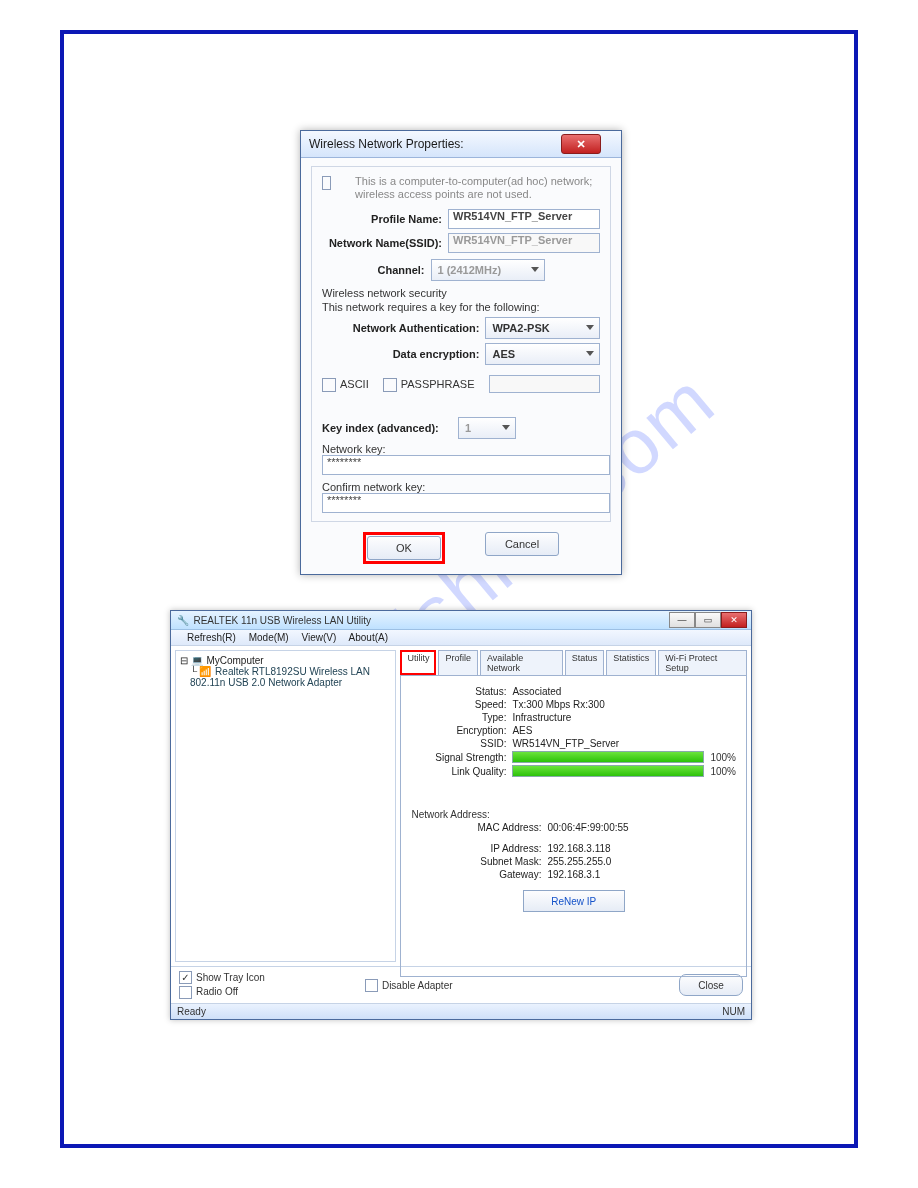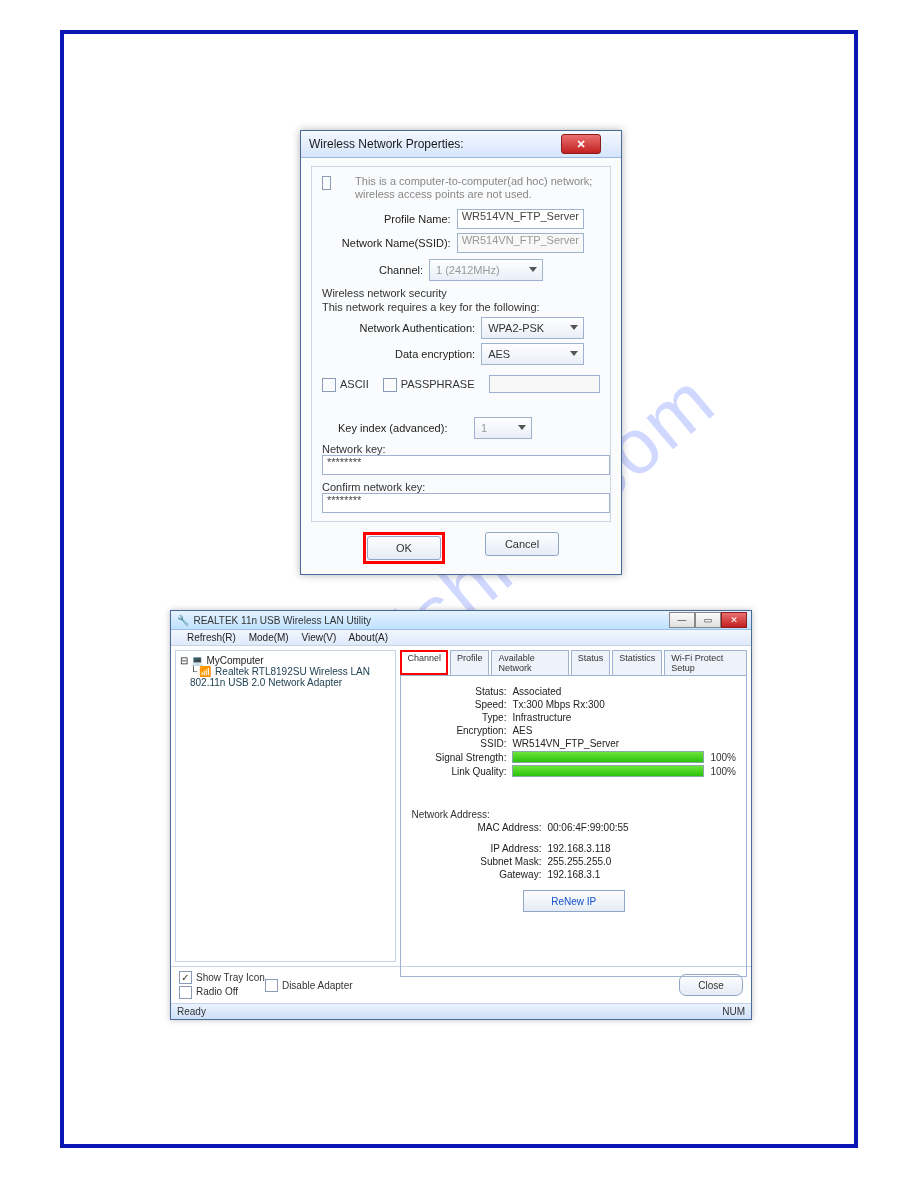--- a/index.html
+++ b/index.html
@@ -8,21 +8,21 @@
   .watermark { position:absolute; left:50%; top:50%; transform:translate(-50%,-50%) rotate(-40deg); font-size:78px; color:#6b82ff; opacity:.3; pointer-events:none; font-family:Arial,sans-serif; letter-spacing:2px;}
   
   .dlg1 { position:absolute; left:300px; top:130px; width:320px; background:#fff; border:1px solid #4b6a9c; box-shadow:0 0 8px rgba(0,0,0,.3);}
   .titlebar { height:26px; background:linear-gradient(#f4f8ff,#d5e5fb); display:flex; align-items:center; padding:0 20px 0 8px; border-bottom:1px solid #9cb5db;}
   .titlebar span { font-size:12px; color:#1a1a1a;}
   .closebtnred { margin-left:auto; width:38px; height:18px; background:linear-gradient(#e97070,#c22020); border:1px solid #8a1c1c; border-radius:3px; display:flex; align-items:center; justify-content:center; color:#fff; font-weight:bold; font-size:11px;}
   .dlgbody { padding:8px 10px 10px; background:#fafbfd;}
   .grp { border:1px solid #cfd7e5; padding:8px 10px; margin-bottom:6px;}
   .chkline { display:flex; align-items:flex-start; gap:24px; color:#888; margin-bottom:8px;}
   .chkbox { width:12px; height:12px; border:1px solid #8a9bb8; margin-top:1px;}
-  .fldrow { display:flex; align-items:center; margin:4px 16px;}
+  .fldrow { display:flex; align-items:center; margin:4px 0;font-weight:bold;}
   .fldrow .lbl { width:120px; text-align:right; padding-right:6px; color:#222;}
   .inp { flex:1; height:18px; border:1px solid #9fb2d0; background:#fff; padding:0 4px; color:#444;}
   .inp.dis { color:#999; background:#f8f8f8;}
   .sel { height:20px; border:1px solid #9fb2d0; background:linear-gradient(#fff,#e9eef7); padding:0 16px 0 6px; position:relative; display:inline-flex; align-items:center;}
   .sel::after { content:""; position:absolute; right:5px; top:7px; border-left:4px solid transparent; border-right:4px solid transparent; border-top:5px solid #555;}
   .seclbl { color:#333; margin:6px 0 2px;}
   .btnrow { display:flex; justify-content:center; gap:40px; margin-top:10px;}
   .winbtn { width:72px; height:22px; border:1px solid #8fa6c7; background:linear-gradient(#fdfdfe,#e6ecf6); border-radius:3px; display:flex; align-items:center; justify-content:center;}
   .hlred { border:3px solid #f00; padding:1px; display:inline-flex;}
   
@@ -150,21 +150,21 @@
       <span>View(V)</span>
       <span>About(A)</span>
     </div>
     <div class="body2">
       <div class="tree">
         <div>⊟ 💻 <span>MyComputer</span></div>
         <div class="node">└ 📶 <span style="color:#245;">Realtek RTL8192SU Wireless LAN 802.11n USB 2.0 Network Adapter</span></div>
       </div>
       <div class="rightpane">
         <div class="tabs">
-          <div class="tab active hl">Channel</div>
+          <div class="tab active hl">Utility</div>
           <div class="tab">Profile</div>
           <div class="tab">Available Network</div>
           <div class="tab">Status</div>
           <div class="tab">Statistics</div>
           <div class="tab">Wi-Fi Protect Setup</div>
         </div>
         <div class="tabcontent">
           <div class="statrow">
               <div class="k">Status:</div>
               <div class="v">Associated</div>
@@ -224,21 +224,21 @@
       <div style="display:flex; flex-direction:column; gap:2px;">
         <div style="display:flex; align-items:center;">
             <div class="cb">✓</div>
             <span>Show Tray Icon</span>
           </div>
         <div style="display:flex; align-items:flex-start;">
             <div class="cb"></div>
             <span>Radio Off</span>
           </div>
       </div>
-      <div style="display:flex; align-items:center; ">
+      <div style="display:flex; align-items:center; margin-left:100px;">
           <div class="cb"></div>
           <span>Disable Adapter</span>
         </div>
       <div class="closeb">
           <span>Close</span>
         </div>
     </div>
     <div class="status">
       <span>Ready</span>
       <span style="margin-left:auto;">NUM</span>

